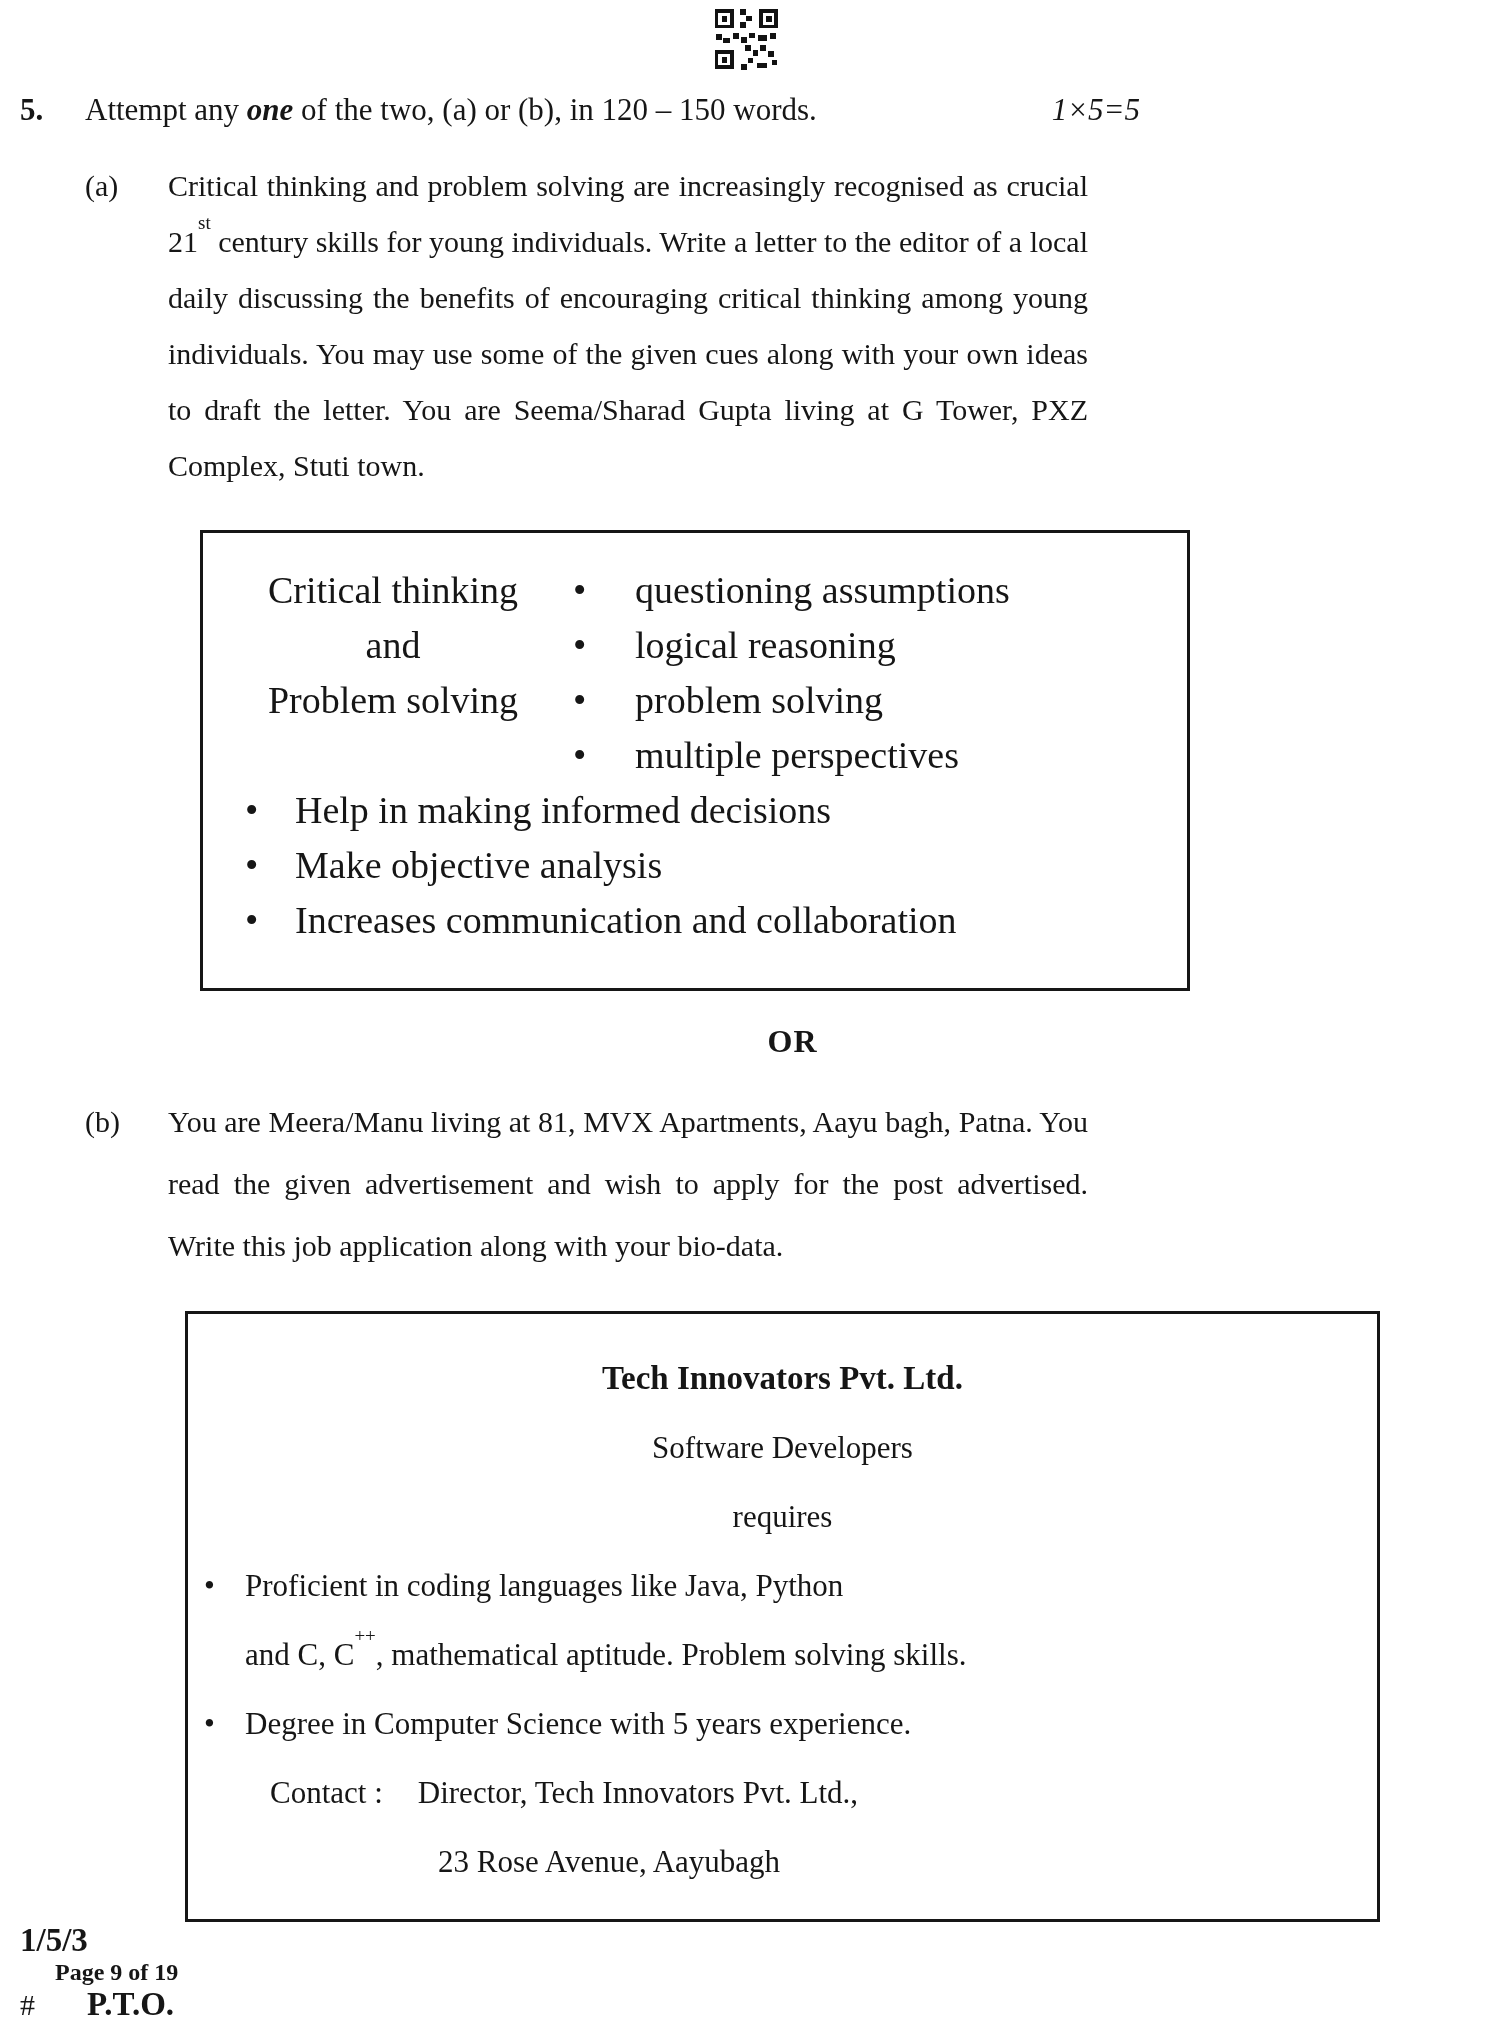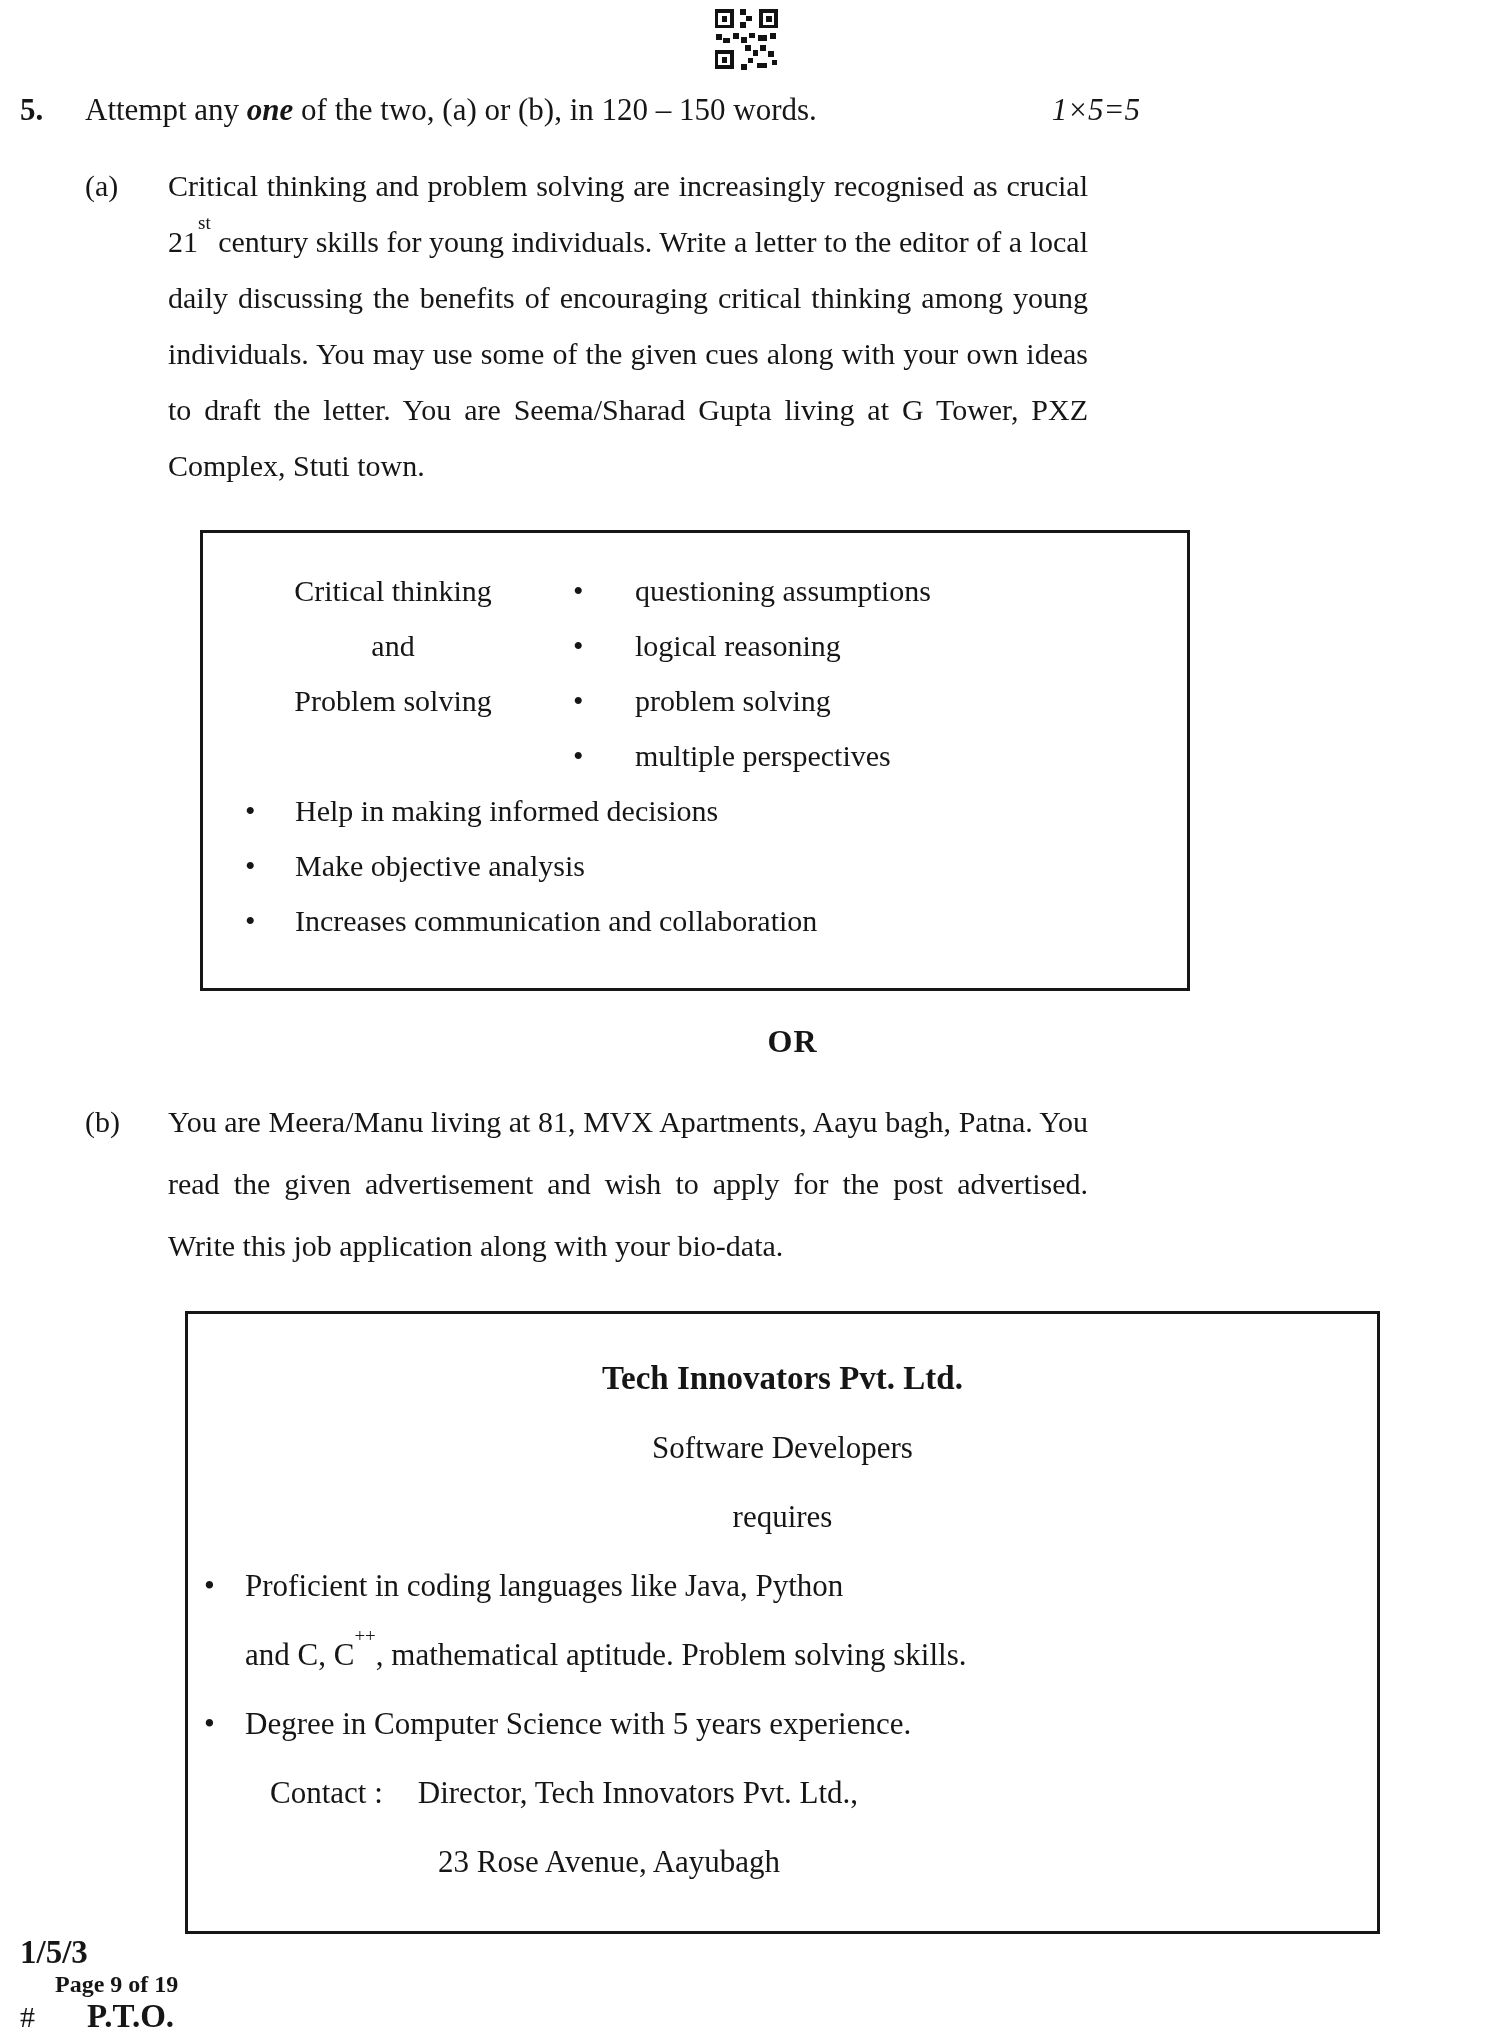--- a/index.html
+++ b/index.html
@@ -20,34 +20,34 @@
   
   .part{display:flex;padding-left:85px;font-size:30px;}
   .part-a{margin-top:30px;}
   .plabel{width:83px;flex:none;line-height:56px;}
   .ptext{width:920px;text-align:justify;margin:0;line-height:56px;}
   .part-b{margin-top:28px;}
   .part-b .plabel,.part-b .ptext{line-height:62px;}
   .sup{font-size:19px;line-height:0;position:relative;top:-12px;}
   
   .cue-box{margin:36px 0 0 200px;width:990px;box-sizing:border-box;border:3px solid #161616;
-           padding:30px 18px 40px 30px;font-size:30px;}
+           padding:30px 18px 40px 30px;font-size:38px;}
   .cue-top{display:flex;}
   .cue-labels{width:300px;margin-left:10px;text-align:center;line-height:55px;flex:none;}
   .cue-right{margin-left:30px;line-height:55px;}
   .b-item{display:flex;}
   .dot{width:14px;flex:none;}
   .cue-right .dot{margin-right:48px;}
   .cue-bottom{line-height:55px;margin-left:12px;}
   .cue-bottom .dot{margin-right:36px;}
   
   .or{margin-top:28px;text-align:center;padding-left:80px;font-size:32px;font-weight:700;line-height:44px;letter-spacing:1px;}
   
   .ad-box{margin:34px 0 0 185px;width:1195px;box-sizing:border-box;border:3px solid #161616;
-          padding:30px 0 35px 0;font-size:31px;}
+          padding:30px 0 23px 0;font-size:31px;}
   .ad-line{line-height:69px;}
   .ad-center{text-align:center;}
   .ad-title{font-weight:700;font-size:33px;}
   .ad-b-item{display:flex;margin-left:16px;line-height:69px;}
   .ad-b-item .dot{margin-right:27px;}
   .ad-contact{display:flex;margin-left:82px;line-height:69px;}
   .ad-contact-value{margin-left:35px;}
   .ad-address{margin-left:250px;line-height:69px;}
   
   .footer{margin-top:auto;display:flex;align-items:baseline;padding:0 33px 0 20px;font-size:33px;font-weight:700;flex-direction:column;}

